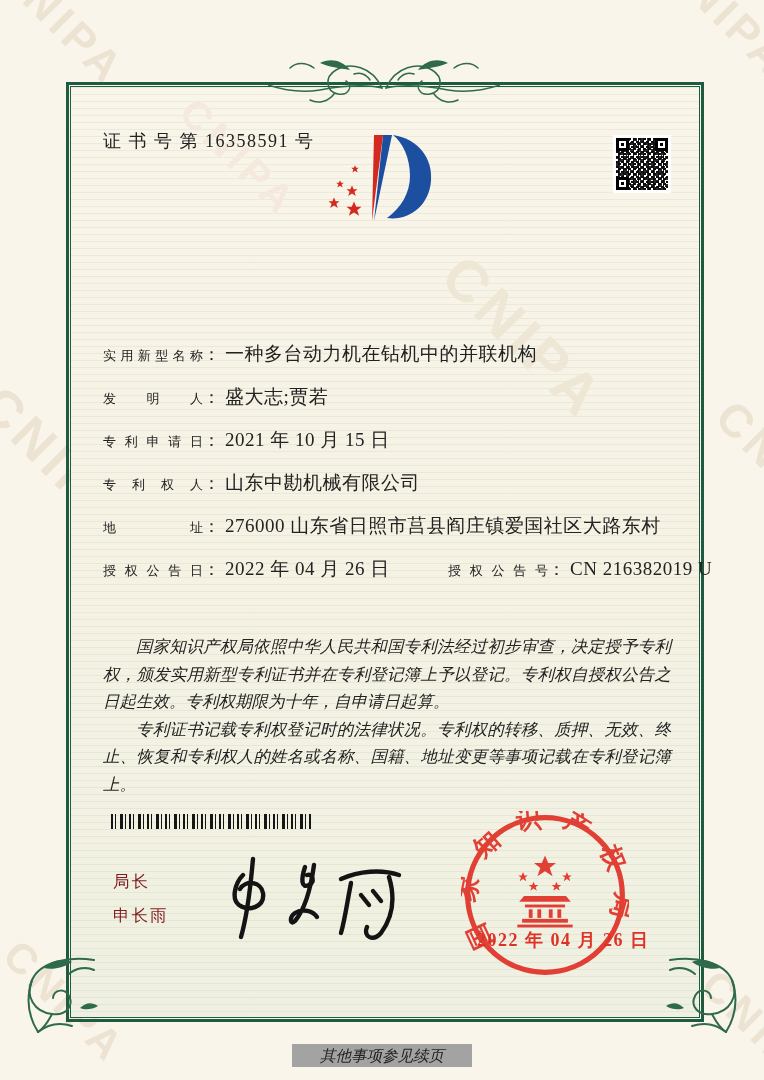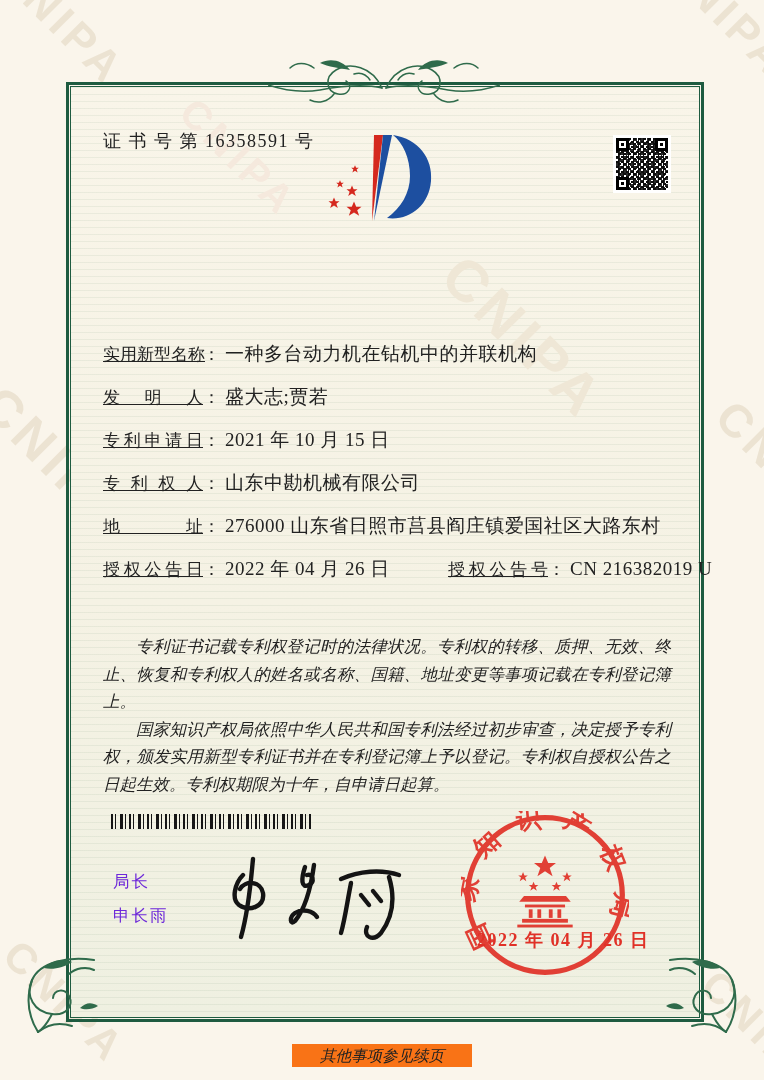--- a/index.html
+++ b/index.html
@@ -28,42 +28,42 @@
       background:
         repeating-conic-gradient(rgba(10,10,10,0.88) 0% 25%, rgba(0,0,0,0) 0% 50%) 0 0/7px 7px,
         repeating-conic-gradient(#0e0e0e 0% 25%, #ffffff 0% 50%) 0 0/5px 5px;}
   .finder{position:absolute;width:13px;height:13px;border:3px solid #000;background:#fff;box-sizing:border-box;}
   .finder::after{content:"";position:absolute;inset:2px;background:#000;}
   .f-tl{left:0;top:0;} .f-tr{right:0;top:0;} .f-bl{left:0;bottom:0;}
   .title{position:absolute;left:0;right:0;top:144px;text-align:center;font-size:41px;font-weight:700;
          letter-spacing:8px;color:#161616;}
   .fields{position:absolute;left:34px;top:247px;width:590px;}
   .frow{height:43px;line-height:43px;white-space:nowrap;position:relative;}
-  .flabel{display:inline-block;width:100px;font-size:17px;text-align:justify;text-align-last:justify;vertical-align:baseline;text-decoration:underline;}
+  .flabel{display:inline-block;width:100px;font-size:13px;text-align:justify;text-align-last:justify;vertical-align:baseline;}
   .fcolon{font-size:17px;margin-right:5px;}
   .fvalue{font-size:19px;letter-spacing:0.5px;}
   .pair2{position:absolute;left:315px;top:0;margin-left:30px;}
   .paras{position:absolute;left:34px;top:548px;width:568px;font-size:16.5px;line-height:27.5px;
          font-style:italic;text-align:justify;}
   .paras p{margin:0;text-indent:2em;}
   .barcode{position:absolute;left:42px;top:729px;width:200px;height:15px;
       background:
         repeating-linear-gradient(90deg,#151515 0 2px,rgba(0,0,0,0) 2px 4px,#151515 4px 5px,
           rgba(0,0,0,0) 5px 9px,#151515 9px 12px,rgba(0,0,0,0) 12px 14px,#151515 14px 15px,rgba(0,0,0,0) 15px 18px);}
   .signer{position:absolute;left:44px;top:786px;font-family:"Liberation Sans","DejaVu Sans",sans-serif;
-          font-size:16.5px;color:#6d28d9;}
+          font-size:16.5px;color:#7f1d1d;}
   .signer div{margin-bottom:12px;letter-spacing:2px;}
   .signature{position:absolute;left:144px;top:768px;width:210px;height:88px;}
   .seal{position:absolute;left:392px;top:726px;width:168px;height:168px;opacity:0.92;}
   .sealdate{position:absolute;left:408px;top:843px;font-size:18px;color:#e03127;font-weight:700;
             letter-spacing:1.5px;white-space:nowrap;}
   .pageinfo{position:absolute;left:0;right:0;top:910px;text-align:center;font-size:15px;letter-spacing:2px;}
   
   .footnote{position:absolute;left:0;right:0;top:1046px;text-align:center;font-size:15.5px;font-style:italic;z-index:2;}
-  .footnote span{background:#f97316;padding:3px 28px;}
+  .footnote span{background:#a3a3a3;padding:3px 28px;}
 </style>
 </head>
 <body>
 
 <div class="page">
 
   <span class="wm" style="left:-18px;top:-4px;font-size:44px;">CNIPA</span>
   <span class="wm" style="left:646px;top:-12px;font-size:44px;">CNIPA</span>
   <span class="wm" style="left:-36px;top:430px;font-size:52px;">CNIPA</span>
   <span class="wm" style="left:700px;top:440px;font-size:46px;">CNIPA</span>
@@ -121,22 +121,22 @@
       </div>
       <div class="frow">
         <span class="flabel">授权公告日</span><span class="fcolon">：</span><span class="fvalue">2022 年 04 月 26 日</span>
         <span class="pair2">
           <span class="flabel">授权公告号</span><span class="fcolon">：</span><span class="fvalue">CN 216382019 U</span>
         </span>
       </div>
     </div>
 
     <div class="paras">
+      <p>国家知识产权局依照中华人民共和国专利法经过初步审查，决定授予专利权，颁发实用新型专利证书并在专利登记簿上予以登记。专利权自授权公告之日起生效。专利权期限为十年，自申请日起算。</p>
       <p>专利证书记载专利权登记时的法律状况。专利权的转移、质押、无效、终止、恢复和专利权人的姓名或名称、国籍、地址变更等事项记载在专利登记簿上。</p>
-      <p>国家知识产权局依照中华人民共和国专利法经过初步审查，决定授予专利权，颁发实用新型专利证书并在专利登记簿上予以登记。专利权自授权公告之日起生效。专利权期限为十年，自申请日起算。</p>
     </div>
 
     <div class="barcode"></div>
 
     <div class="signer">
       <div>局长</div>
       <div>申长雨</div>
     </div>
 
     <svg class="signature" viewBox="0 0 210 88">

